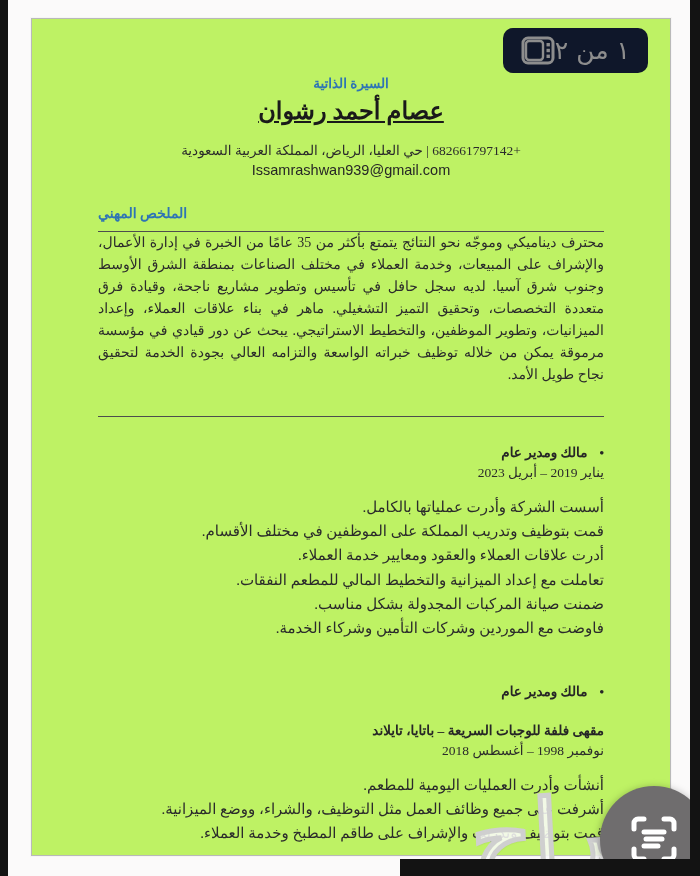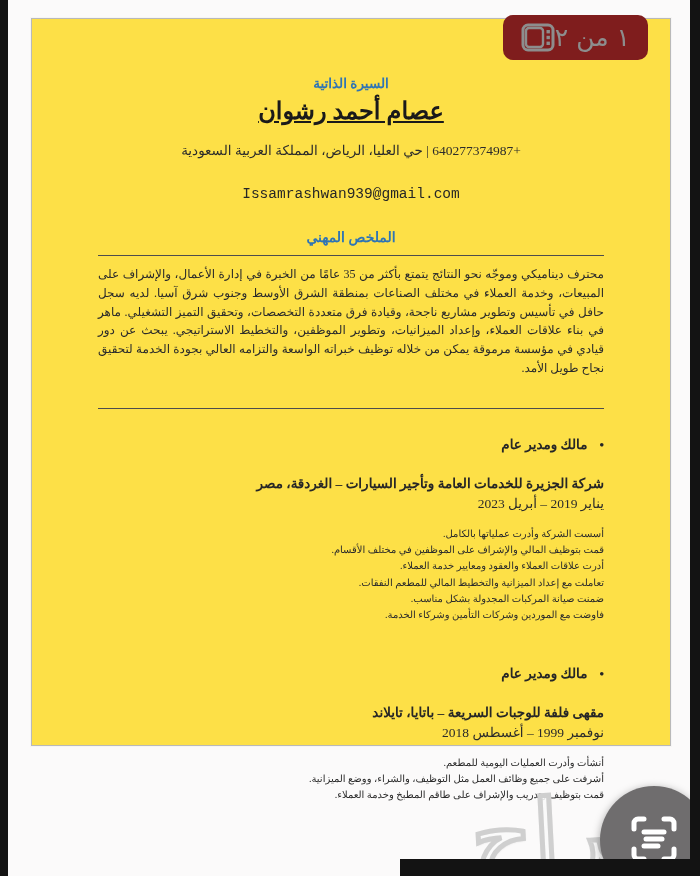--- a/index.html
+++ b/index.html
@@ -9,60 +9,60 @@
     background:#fbfafa; overflow:hidden;
   }
   
   .edge { position:absolute; background:#131313; z-index:30; }
   .edge-left  { left:0; top:0; width:8px; height:876px; }
   .edge-right { right:0; top:0; width:10px; height:876px; }
   .edge-bottom{ right:0; bottom:0; width:300px; height:17px; }
 
   
   .pill {
-    position:absolute; top:15px; right:52px; z-index:25;
+    position:absolute; top:28px; right:52px; z-index:25;
     display:flex; flex-direction:row-reverse; align-items:center; gap:0;
-    background:#7f1d1d; border-radius:10px; padding:8px 18px;
+    background:#0f172a; border-radius:10px; padding:8px 18px;
     color:#8d8d8d; font-family:"DejaVu Sans","Liberation Sans",sans-serif;
     font-size:25px; direction:rtl;
   }
   .pill svg { display:block; }
 
   
   .page {
-    position:absolute; left:31px; top:18px; width:640px; height:728px;
-    background:#fde047; border:1px solid #b9b9b9;
+    position:absolute; left:31px; top:18px; width:640px; height:838px;
+    background:#bef264; border:1px solid #b9b9b9;
     box-shadow:0 0 0 1px rgba(0,0,0,0.02);
     padding:56px 66px 0 66px;
     direction:rtl; color:#262626;
   }
   .center { text-align:center; }
   .doc-label { color:#2e74b5; font-size:13.5px; font-weight:bold; }
   .person-name { font-size:24px; font-weight:bold; margin-top:5px; color:#1a1a1a;text-decoration:underline; }
   .contact { font-size:13.5px; margin-top:17px; color:#2b2b2b; }
-  .email { font-size:14.5px; margin-top:27px; font-family:Liberation Mono, monospace; }
+  .email { font-size:14.5px; margin-top:3px; font-family:Liberation Sans, sans-serif; }
 
-  .sec-title { color:#2e74b5; font-size:14px; font-weight:bold; text-align:center; }
+  .sec-title { color:#2e74b5; font-size:14px; font-weight:bold; text-align:left; }
   .sec-rule { border:none; border-top:1.5px solid #4d4d4d; margin-top:9px; }
   .sec-summary { margin-top:27px; }
   .summary-text {
-    margin-top:9px; font-size:12px; line-height:1.57;
+    font-size:14px; line-height:1.57;
     text-align:justify; color:#2b2b2b;
   }
   .sec-exp { margin-top:30px; }
 
   .job-title-row {
     display:flex; align-items:center; gap:12px;
     margin-top:27px; font-weight:bold; font-size:13.5px;
   }
   .bullet-dot { font-size:13px; line-height:1; }
   .company { margin-top:22px; font-weight:bold; font-size:13.5px; text-align:right; }
   .dates { margin-top:3px; font-size:13.5px; text-align:right; color:#2b2b2b; }
   .duties { margin-top:14px; }
-  .duty { font-size:10px; line-height:1.62; text-align:right; color:#2b2b2b; }
+  .duty { font-size:15px; line-height:1.62; text-align:right; color:#2b2b2b; }
   .job2 .job-title-row { margin-top:42px; }
 
   
   .watermark {
     position:absolute; bottom:-14px; right:28px; z-index:18;
     font-size:96px; font-weight:bold; direction:rtl;
     color:rgba(255,255,255,0.85);
     -webkit-text-stroke:2px #cfcfcf;
     text-shadow:0 1px 2px rgba(0,0,0,0.12);
     transform:rotate(-3deg); letter-spacing:4px;
@@ -92,56 +92,55 @@
         <rect x="25.5" y="12.8" width="3.4" height="3.4" fill="#8d8d8d"></rect>
         <rect x="25.5" y="18.6" width="3.4" height="3.4" fill="#8d8d8d"></rect>
       </svg>
     </span>
     <span>١ من ٢</span>
   </div>
 
   <div class="page">
     <div class="center doc-label">السيرة الذاتية</div>
     <div class="center person-name">عصام أحمد رشوان</div>
-    <div class="center contact">+640277374987 | حي العليا، الرياض، المملكة العربية السعودية</div>
+    <div class="center contact">+682661797142 | حي العليا، الرياض، المملكة العربية السعودية</div>
     <div class="center email">Issamrashwan939@gmail.com</div>
 
     <div class="sec-summary">
       <div class="sec-title">الملخص المهني</div>
       <hr class="sec-rule">
       <p class="summary-text">محترف ديناميكي وموجّه نحو النتائج يتمتع بأكثر من 35 عامًا من الخبرة في إدارة الأعمال، والإشراف على المبيعات، وخدمة العملاء في مختلف الصناعات بمنطقة الشرق الأوسط وجنوب شرق آسيا. لديه سجل حافل في تأسيس وتطوير مشاريع ناجحة، وقيادة فرق متعددة التخصصات، وتحقيق التميز التشغيلي. ماهر في بناء علاقات العملاء، وإعداد الميزانيات، وتطوير الموظفين، والتخطيط الاستراتيجي. يبحث عن دور قيادي في مؤسسة مرموقة يمكن من خلاله توظيف خبراته الواسعة والتزامه العالي بجودة الخدمة لتحقيق نجاح طويل الأمد.</p>
     </div>
 
     <div class="sec-exp">
       <hr class="sec-rule">
 
       <div class="job1">
         <div class="job-title-row">
           <span class="bullet-dot">•</span>
           <span>مالك ومدير عام</span>
         </div>
-        <div class="company">شركة الجزيرة للخدمات العامة وتأجير السيارات – الغردقة، مصر</div>
         <div class="dates">يناير 2019 – أبريل 2023</div>
         <div class="duties">
           <div class="duty">أسست الشركة وأدرت عملياتها بالكامل.</div>
-          <div class="duty">قمت بتوظيف المالي والإشراف على الموظفين في مختلف الأقسام.</div>
+          <div class="duty">قمت بتوظيف وتدريب المملكة على الموظفين في مختلف الأقسام.</div>
           <div class="duty">أدرت علاقات العملاء والعقود ومعايير خدمة العملاء.</div>
           <div class="duty">تعاملت مع إعداد الميزانية والتخطيط المالي للمطعم النفقات.</div>
           <div class="duty">ضمنت صيانة المركبات المجدولة بشكل مناسب.</div>
           <div class="duty">فاوضت مع الموردين وشركات التأمين وشركاء الخدمة.</div>
         </div>
       </div>
 
       <div class="job2">
         <div class="job-title-row">
           <span class="bullet-dot">•</span>
           <span>مالك ومدير عام</span>
         </div>
         <div class="company">مقهى فلفة للوجبات السريعة – باتايا، تايلاند</div>
-        <div class="dates">نوفمبر 1999 – أغسطس 2018</div>
+        <div class="dates">نوفمبر 1998 – أغسطس 2018</div>
         <div class="duties">
           <div class="duty">أنشأت وأدرت العمليات اليومية للمطعم.</div>
           <div class="duty">أشرفت على جميع وظائف العمل مثل التوظيف، والشراء، ووضع الميزانية.</div>
           <div class="duty">قمت بتوظيف وتدريب والإشراف على طاقم المطبخ وخدمة العملاء.</div>
         </div>
       </div>
     </div>
   </div>
 
   <div class="watermark">حراج</div>

